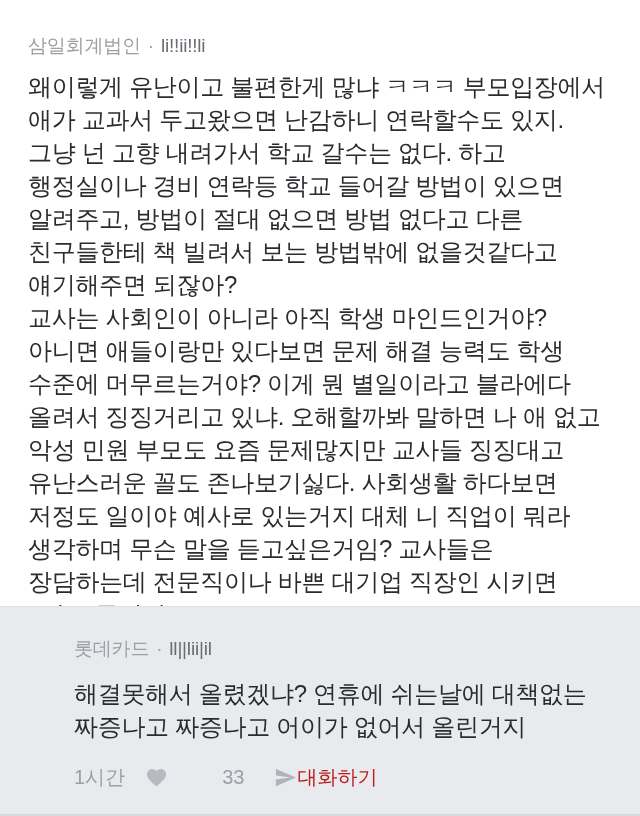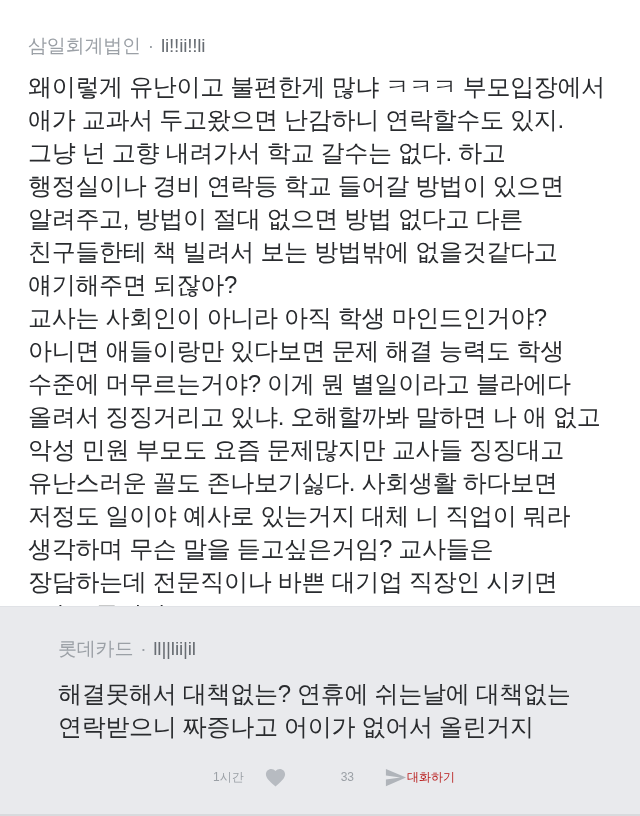--- a/index.html
+++ b/index.html
@@ -36,23 +36,22 @@
     white-space:pre-line;
     word-break:keep-all;
   }
   
   .stats-row{
     position:relative;
     margin-top:22px;
     height:28px;
     display:flex;
     align-items:center;
-    font-size:12px;
+    font-size:20px;
     color:#9ba0a6;
-    justify-content:center;
   }
   .stats-row .time{margin-right:20px;}
   .stat{
     display:inline-flex;
     align-items:center;
     margin-right:24px;
     color:#9ba0a6;
     gap:47px;
   }
   .stat svg{display:block;margin-right:7px;}
@@ -79,21 +78,21 @@
   }
   
   .reply-section{
     position:absolute;
     left:0;right:0;top:606px;bottom:0;
     background:#e9eaed;
     border-top:1px solid #e0e2e6;
     box-sizing:border-box;
   }
   .reply-comment{
-    padding:30px 30px 0 58px;
+    padding:30px 30px 0 74px;
   }
   .reply-comment .comment-body{
     margin-top:16px;
   }
   .reply-comment .stats-row{margin-top:20px;}
   .bottom-edge{
     position:absolute;left:0;right:0;bottom:0;
     height:2px;background:#d8dadd;
   }
 </style>
@@ -148,21 +147,21 @@
       </span>
     </div>
   </section>
 
   <section class="reply-section">
     <div class="reply-comment">
       <div class="comment-header">
         <span class="company">롯데카드</span><span class="sep">·</span><span class="handle">ll||lii|il</span>
       </div>
 
-      <p class="comment-body">해결못해서 대책없는? 연휴에 쉬는날에 대책없는 연락받으니 짜증나고 어이가 없어서 올린거지</p>
+      <p class="comment-body">해결못해서 올렸겠냐? 연휴에 쉬는날에 대책없는 짜증나고 짜증나고 어이가 없어서 올린거지</p>
 
       <div class="stats-row">
         <span class="time">1시간</span>
 
         <span class="stat">
           <span>
               <svg width="23" height="23" viewBox="0 0 24 24">
                 <path class="icon-fill" d="M12 21.35l-1.45-1.32C5.4 15.36 2 12.28 2 8.5 2 5.42 4.42 3 7.5 3c1.74 0 3.41.81 4.5 2.09C13.09 3.81 14.76 3 16.5 3 19.58 3 22 5.42 22 8.5c0 3.78-3.4 6.86-8.55 11.54L12 21.35z"></path>
               </svg>
             </span>

